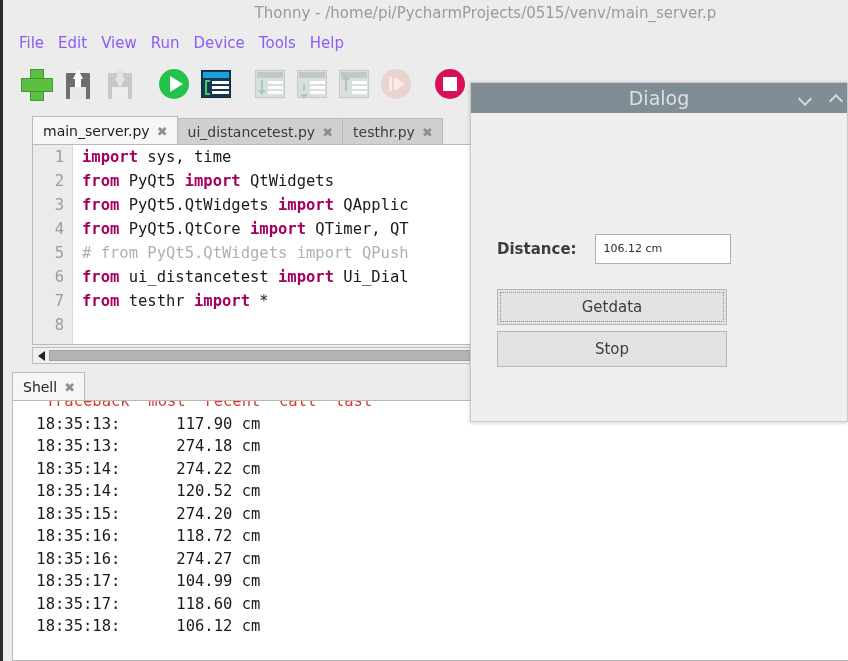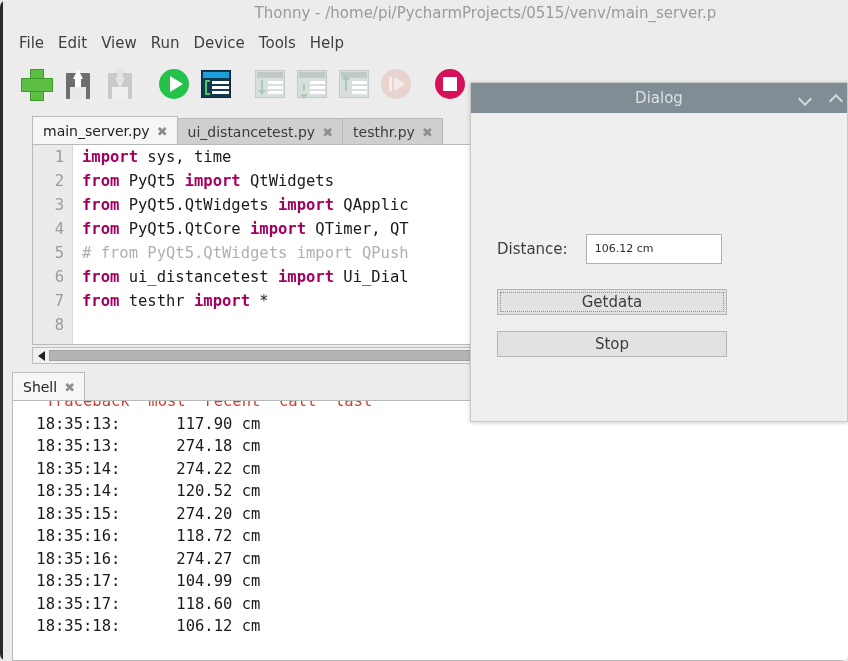--- a/index.html
+++ b/index.html
@@ -7,21 +7,20 @@
     width: 848px; height: 661px;
     overflow: hidden;
     background: #ececec;
     font-family: "DejaVu Sans", sans-serif;
   }
   #root {
     position: relative;
     width: 848px; height: 661px;
     background: #ececec;
     overflow: hidden;
-    border-radius: 7px;
   }
 
   
   .win-left-border {
     position: absolute; left: 0; top: 0; width: 3px; height: 661px;
     background: #2b2b2b;
   }
 
   
   .titlebar {
@@ -35,21 +34,21 @@
     white-space: nowrap;
     margin-left: 120px;
   }
 
   
   .menubar {
     position: absolute; left: 3px; top: 30px; width: 845px; height: 26px;
     display: flex; align-items: center; padding-left: 9px;
   }
   .menu-item {
-    font-size: 15px; color: #404040; padding: 1px 7px;
+    font-size: 15px; color: #8b5cf6; padding: 1px 7px;
     white-space: nowrap; cursor: default;
     font-family: "DejaVu Sans", sans-serif;
   }
 
   
   .toolbar {
     position: absolute; left: 3px; top: 60px; width: 845px; height: 48px;
     display: flex; align-items: center; padding-left: 12px;
   }
   .tb-btn {
@@ -290,21 +289,21 @@
     width: 378px; height: 340px;
     background: #efeff0;
     border: 1px solid #c9c9c9;
     box-shadow: 0 1px 4px rgba(0,0,0,0.18);
   }
   .dlg-title {
     position: relative; height: 30px; background: #808d95;
     display: flex; align-items: center; justify-content: center;
   }
   .dlg-title-text {
-    font-size: 15px; color: #dbe1e5;
+    font-size: 19px; color: #dbe1e5;
     font-family: "DejaVu Sans", sans-serif;
   }
   .dlg-ctrls {
     position: absolute; right: 4px; top: 0; height: 30px;
     display: flex; align-items: center; gap: 18px;
   }
   .chev {
     width: 13px; height: 13px; position: relative;
   }
   .chev::after {
@@ -319,31 +318,32 @@
 
   .dlg-body { position: relative; height: 309px; }
 
   .dlg-row {
     position: absolute; left: 26px; top: 121px;
     display: flex; align-items: center;
   }
   .dlg-label {
     font-size: 15px; color: #3d3d3d; margin-right: 18px;
     font-family: "DejaVu Sans", sans-serif;
+    font-weight: bold;
   }
   .dlg-input {
     width: 136px; height: 30px;
     background: #ffffff; border: 1px solid #b0b0b0;
     font-size: 11px; color: #2d2d2d;
     padding: 0 8px; line-height: 28px;
     font-family: "DejaVu Sans", sans-serif;
   }
   .dlg-btn {
     position: absolute; left: 26px;
-    width: 230px; height: 26px;
+    width: 230px; height: 36px;
     background: #e2e2e2; border: 1px solid #b7b7b7;
     font-size: 15px; color: #3d3d3d;
     display: flex; align-items: center; justify-content: center;
     font-family: "DejaVu Sans", sans-serif;
   }
   .dlg-btn.focused { outline: 1px dotted #8e8e8e; outline-offset: -4px; }
   .btn-get { top: 176px; }
   .btn-stop { top: 218px; }
 </style>
 </head>

